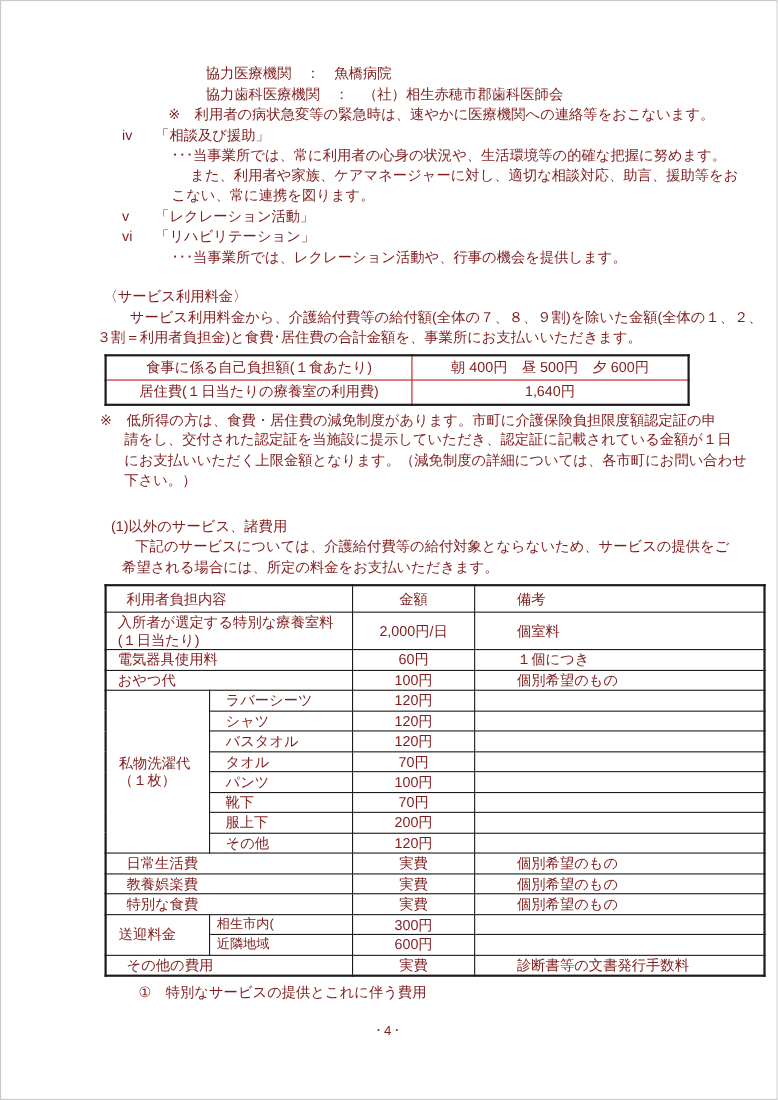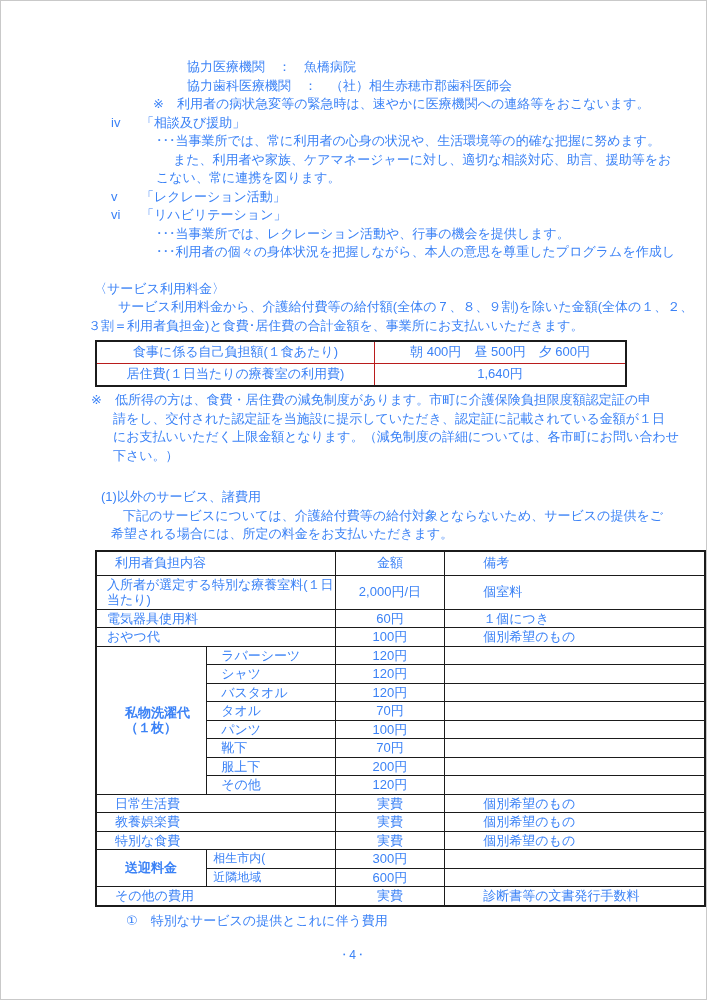--- a/index.html
+++ b/index.html
@@ -3,21 +3,21 @@
 <meta charset="utf-8">
 <style>
   html,body { margin:0; padding:0; background:#fff; }
   .page {
     position:relative;
     width:707px; height:1000px;
     background:#fff;
     box-sizing:border-box;
     border:1px solid #c9c9c9;
     font-family:"Liberation Sans","DejaVu Sans",sans-serif;
-    color:#3b82f6;
+    color:#7f1d1d;
     font-size:13px;
     line-height:18.5px;
     overflow:hidden;
   }
   .content { padding-top:57px; }
   .line { white-space:pre; }
   .ind-org   { padding-left:186px; }
   .ind-mark  { padding-left:152px; }
   .ind-num   { padding-left:110px; }
   .ind-dots  { padding-left:155px; }
@@ -39,21 +39,21 @@
   .note1 { padding-left:90px;  margin-top:4px; }
   .note2 { padding-left:112px; }
 
   .sec2-heading { padding-left:100px; margin-top:23px; }
   .oth-body1 { padding-left:122px; }
   .oth-body2 { padding-left:110px; }
 
   .t2 { margin:6px 0 0 94px; border:2px solid #1b1b1b; font-size:13px; }
   .t2 td, .t2 th { border:1px solid #1b1b1b; padding:1px 0; line-height:15.5px; font-weight:normal; text-align:left; vertical-align:middle; }
   .t2 .hrow td { height:21px; }
-  .t2 .c-g   { width:78px;  padding-left:28px; padding-right:4px;font-weight:bold; }
+  .t2 .c-g   { width:78px;  padding-left:11px; padding-right:4px; }
   .t2 .c-i   { width:115px; padding-left:14px; }
   .t2 .c-a   { width:110px; text-align:center; }
   .t2 .c-r   { width:224px; padding-left:38px; }
   .t2 .c-lab { padding-left:18px; }
   .t2 .c-lab2{ padding-left:10px; }
   .t2 .rowh  { height:15px; }
   .t2 .small { font-size:12px; }
 
   .footnote { padding-left:125px; margin-top:5px; }
   .pagenum { text-align:center; margin-top:16px; font-size:12px; letter-spacing:2px; }
@@ -70,21 +70,20 @@
 
     <div class="line ind-num"><span class="num">iv</span><span>「相談及び援助」</span></div>
     <div class="line ind-dots">･･･当事業所では、常に利用者の心身の状況や、生活環境等の的確な把握に努めます。</div>
     <div class="line ind-cont">また、利用者や家族、ケアマネージャーに対し、適切な相談対応、助言、援助等をお</div>
     <div class="line ind-dots">こない、常に連携を図ります。</div>
 
     <div class="line ind-num"><span class="num">v</span><span>「レクレーション活動」</span></div>
     <div class="line ind-num"><span class="num">vi</span><span>「リハビリテーション」</span></div>
 
     <div class="line ind-dots">･･･当事業所では、レクレーション活動や、行事の機会を提供します。</div>
-    <div class="line ind-dots">･･･利用者の個々の身体状況を把握しながら、本人の意思を尊重したプログラムを作成し</div>
 
     <div class="line sec-heading">〈サービス利用料金〉</div>
     <div class="line fee-body1">サービス利用料金から、介護給付費等の給付額(全体の７、８、９割)を除いた金額(全体の１、２、</div>
     <div class="line fee-body2">３割＝利用者負担金)と食費･居住費の合計金額を、事業所にお支払いいただきます。</div>
 
     <table class="t1">
       <tbody>
           <tr>
         <td class="t1l">食事に係る自己負担額(１食あたり)</td>
         <td class="t1r">朝 400円　昼 500円　夕 600円</td>

